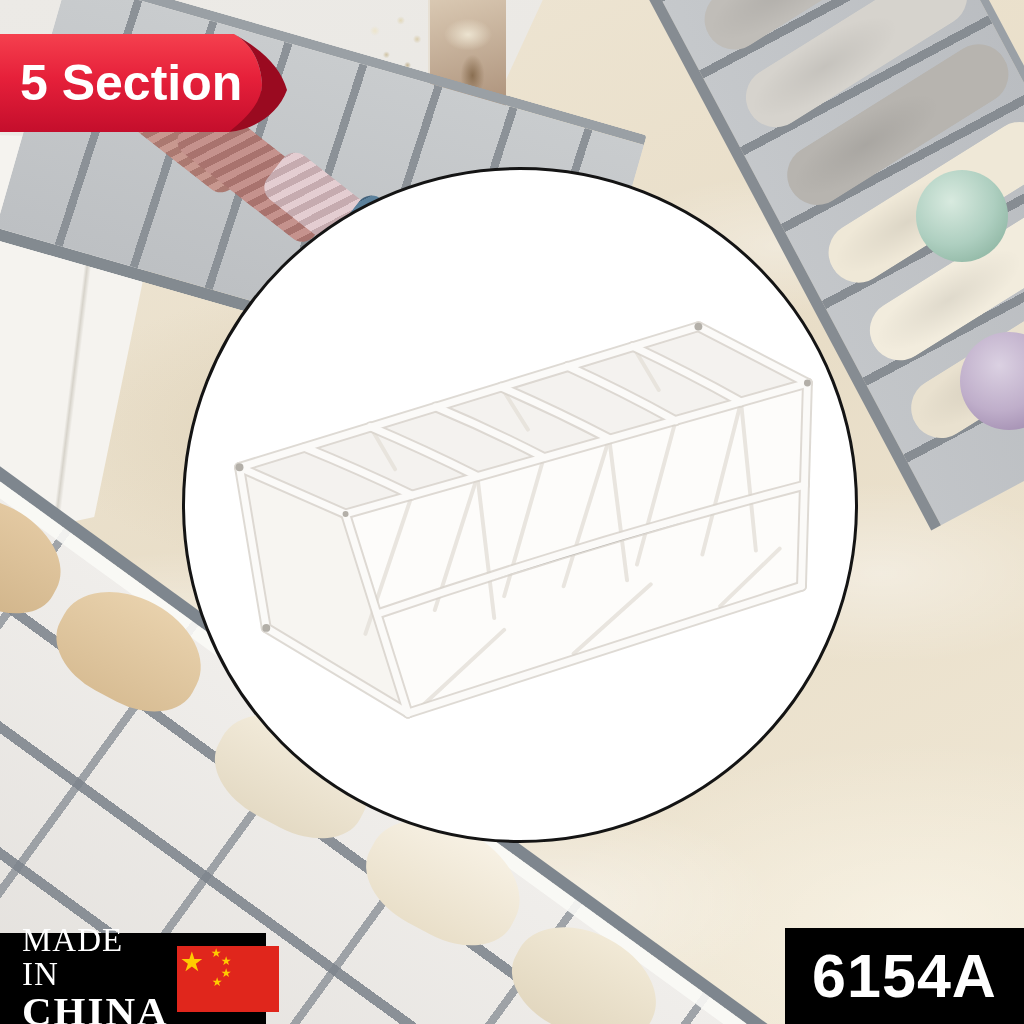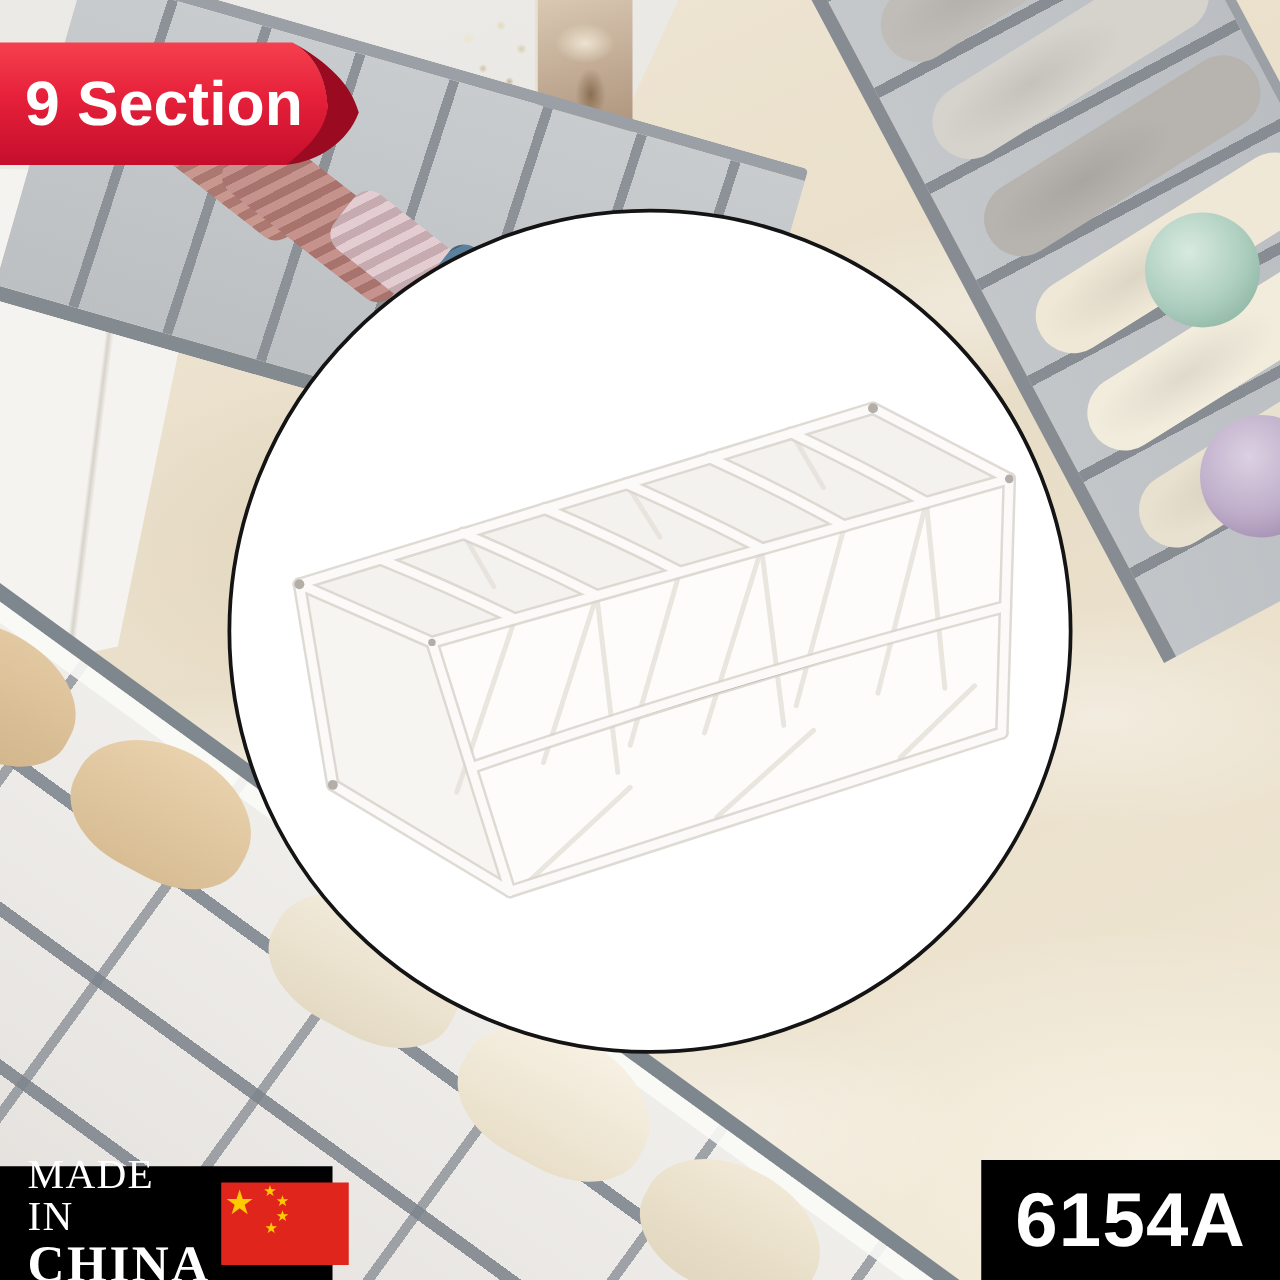--- a/index.html
+++ b/index.html
@@ -252,21 +252,21 @@
       <defs>
         <linearGradient id="rg" x1="0" y1="0" x2="0" y2="1">
           <stop offset="0%" stop-color="#f5404e"></stop>
           <stop offset="45%" stop-color="#e6203a"></stop>
           <stop offset="100%" stop-color="#c40e2c"></stop>
         </linearGradient>
       </defs>
       <path d="M0,3 L234,3 C252,13 261,32 262,54 C261,75 251,91 229,101 L0,101 Z" fill="url(#rg)"></path>
       <path d="M234,3 C263,19 281,37 287,59 C278,83 255,98 229,101 C249,85 261,71 262,54 C261,32 252,13 234,3 Z" fill="#9a0a20"></path>
     </svg>
-    <div class="ribbon-label">9 Section</div>
+    <div class="ribbon-label">5 Section</div>
   </div>
 
   <div class="abs origin-badge">
     <div class="origin-text">
       <span class="origin-line1">MADE IN</span>
       <span class="origin-line2">CHINA</span>
     </div>
     <div class="china-flag">
       <span class="star-big">★</span>
       <span class="star-s1">★</span>

